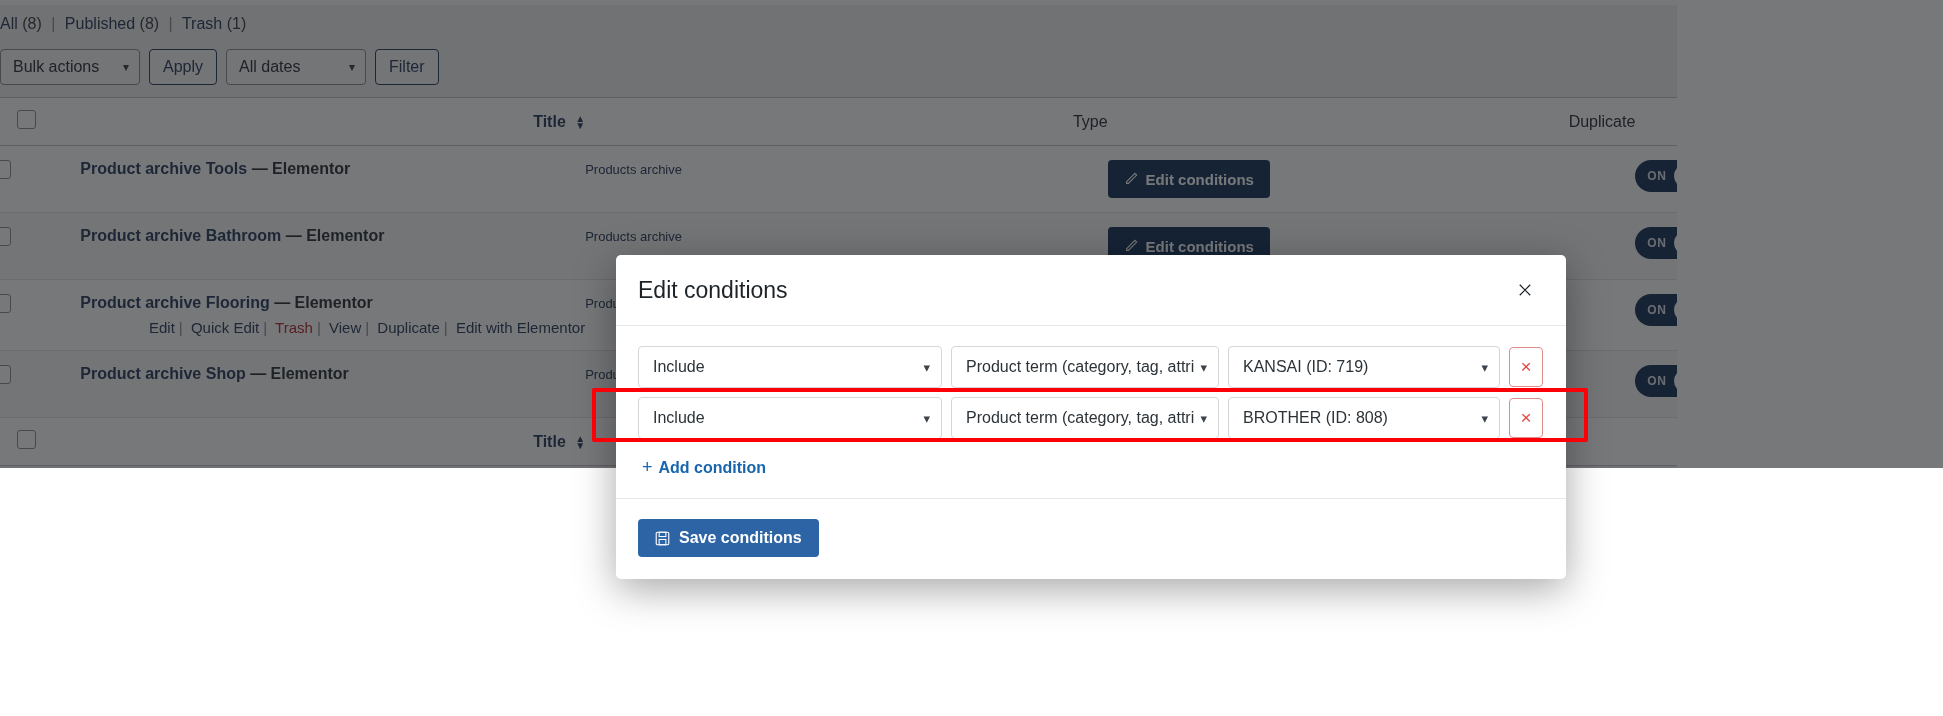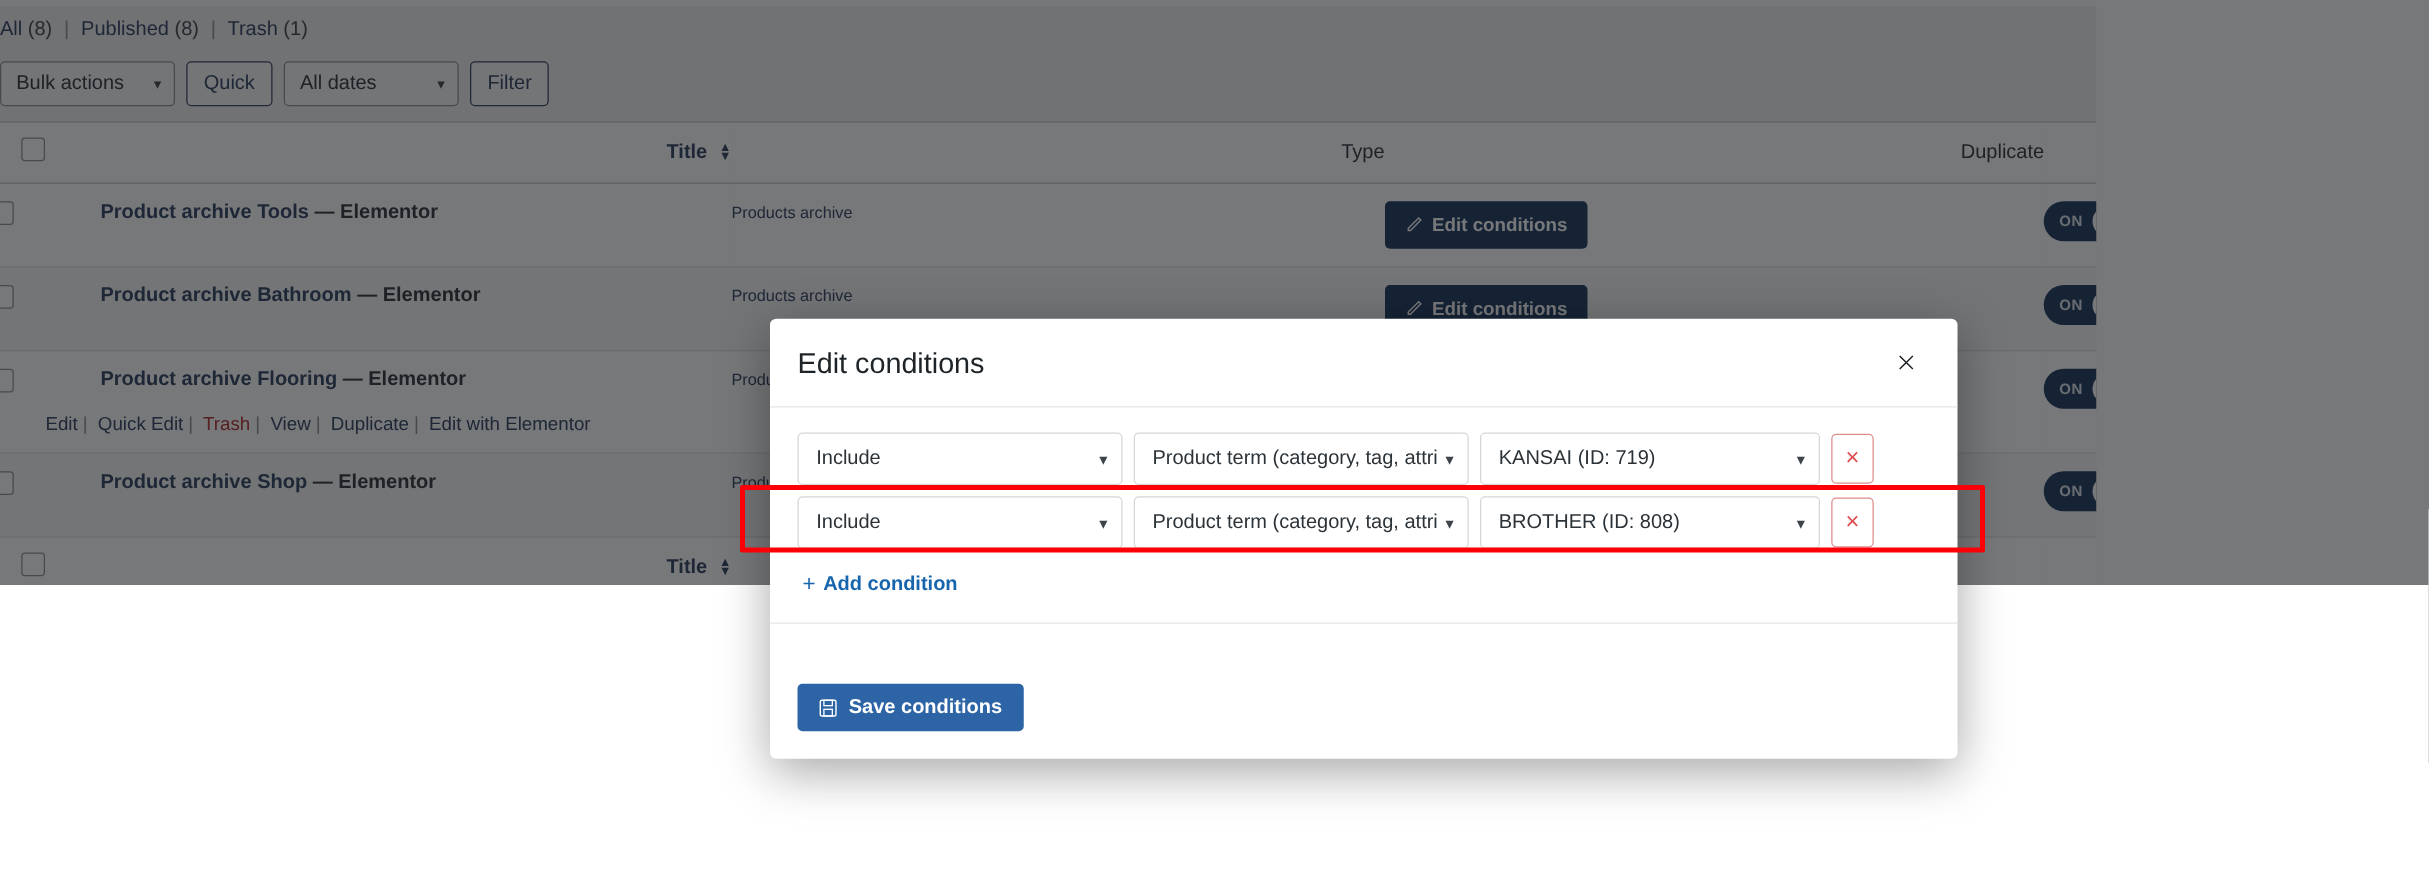--- a/index.html
+++ b/index.html
@@ -106,24 +106,25 @@
 
   .row-title {
     color: #2c3e5d;
     font-weight: 700;
     font-size: 16px;
     text-decoration: none;
     margin-left: 44px;
   }
   .row-title .suffix { color: #2c3338; font-weight: 700; }
   .row-actions {
-    margin-top: 18px;
+    margin-top: 7px;
     font-size: 15px;
     color: #8c8f94;
     white-space: nowrap;
+    text-align: right;
   }
   .row-actions a { color: #2c3e5d; text-decoration: none; }
   .row-actions a.trash { color: #b32d2e; }
   .row-actions .sep { margin: 0 4px; color: #8c8f94; }
 
   .type-link { color: #2c3e5d; text-decoration: none; font-size: 13px; }
 
   .cb {
     width: 19px; height: 19px;
     border: 1px solid #8c8f94;
@@ -222,21 +223,21 @@
     color: #2c3338;
     font-size: 16px;
     display: flex;
     align-items: center;
     justify-content: space-between;
     padding: 0 11px 0 14px;
     white-space: nowrap;
     overflow: hidden;
   }
   .sel .chev { font-size: 13px; color: #3c434a; flex-shrink: 0; margin-left: 6px; }
-  .sel-op { width: 260px; }
+  .sel-op { width: 304px; }
   .sel-type { width: 268px; }
   .sel-val { width: 272px; }
   .sel-type .txt { overflow: hidden; text-overflow: clip; }
 
   .del-btn {
     width: 34px; height: 40px;
     border: 1px solid #e08a8a;
     border-radius: 4px;
     background: #fff;
     color: #e04a4a;
@@ -266,21 +267,20 @@
     align-items: center;
     gap: 9px;
     height: 38px;
     padding: 0 17px;
     background: #2c64a5;
     color: #fff;
     font-size: 16px;
     font-weight: 700;
     border: none;
     border-radius: 4px;
-    margin-top: 28px;
   }
 
   
   .annot {
     position: absolute;
     left: 592px; top: 388px;
     width: 996px; height: 54px;
     border: 4px solid #fb0007;
     border-radius: 2px;
     pointer-events: none;
@@ -304,21 +304,21 @@
         <a><span>Trash</span></a>
         <span class="cnt">(1)</span>
       </div>
 
       <div class="tablenav">
         <div class="wp-select">
           <span>Bulk actions</span>
           <span class="chev">▾</span>
         </div>
         <div class="wp-btn">
-          <span>Quick</span>
+          <span>Apply</span>
         </div>
         <div class="wp-select">
           <span>All dates</span>
           <span class="chev">▾</span>
         </div>
         <div class="wp-btn">
           <span>Filter</span>
         </div>
       </div>
 

